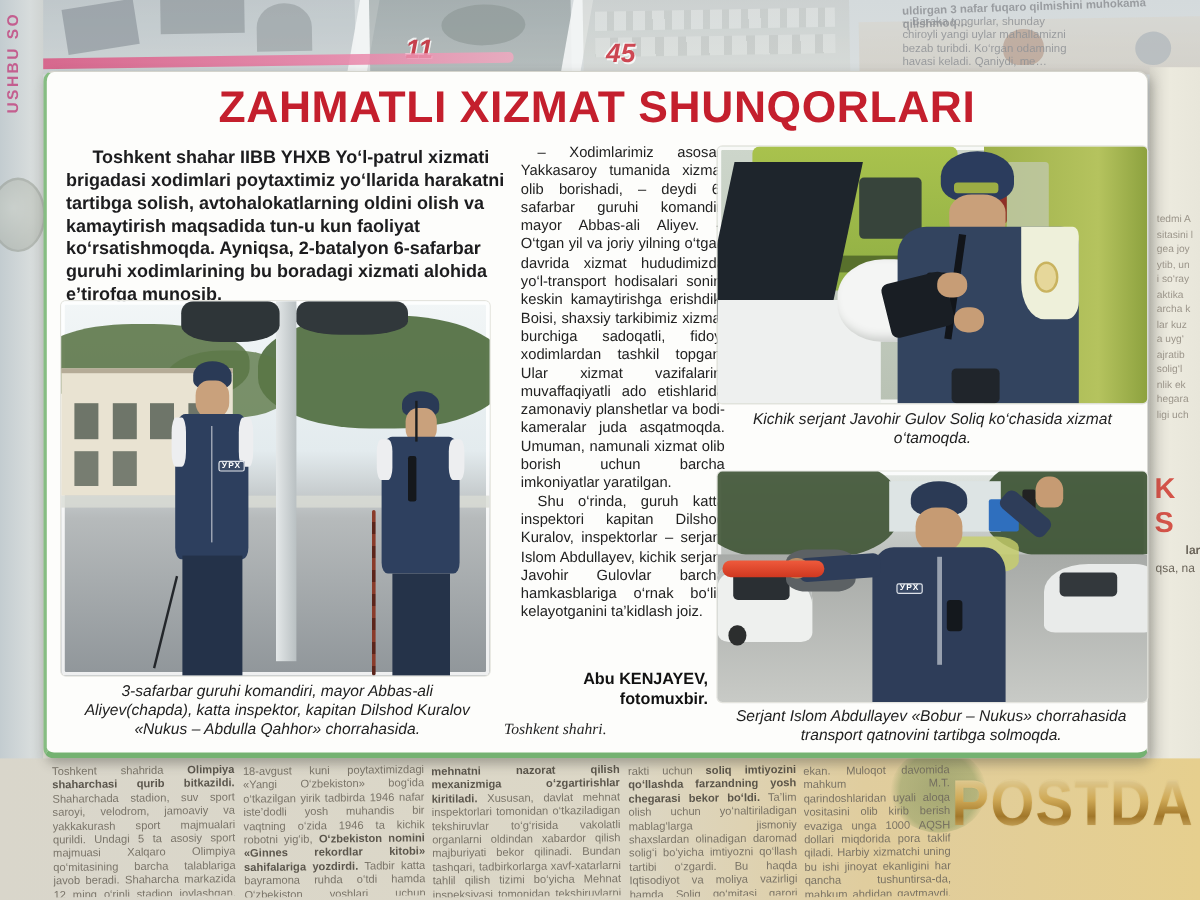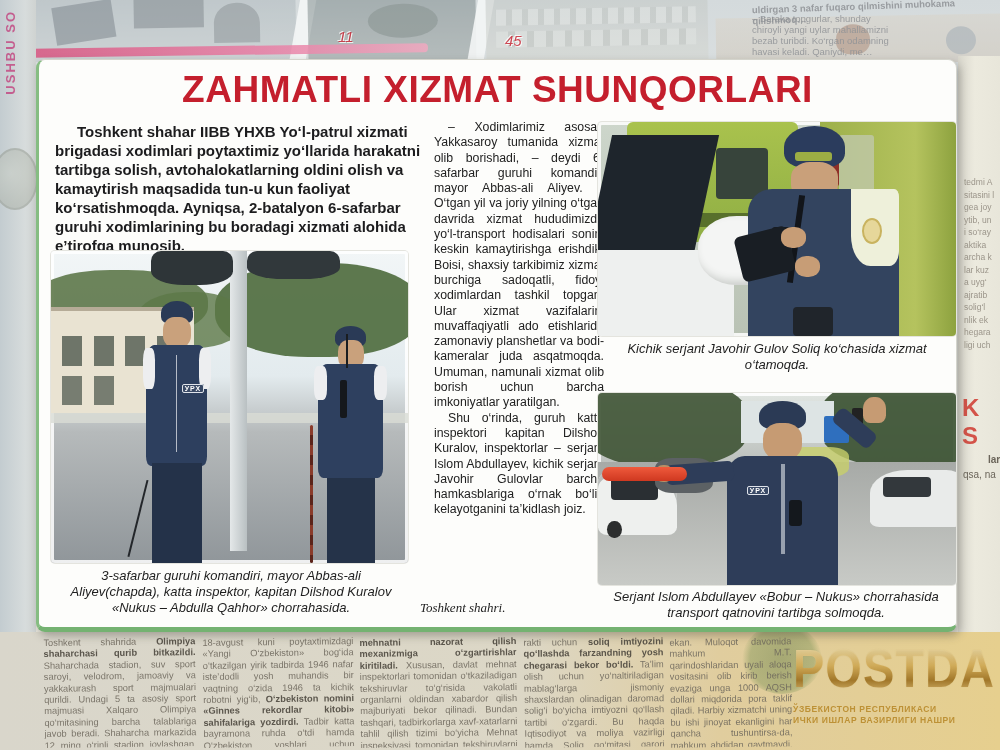--- a/index.html
+++ b/index.html
@@ -5,21 +5,21 @@
   * { margin:0; padding:0; box-sizing:border-box; }
   body { font-family:"Liberation Sans", sans-serif; background:#b9b9b3; }
   .page { position:relative; width:1000px; height:750px; overflow:hidden;
           background:linear-gradient(180deg,#d4dadc 0%,#d9dedf 8%,#e6e4da 86%,#e4ddc9 100%); }
   .abs { position:absolute; }
 
   
   .top-strip { left:0; top:0; width:1000px; height:62px; overflow:hidden; }
   .tcard { position:absolute; top:-6px; height:72px; opacity:.55; transform:rotate(-1deg); }
   .tdivider { position:absolute; top:-10px; width:16px; height:90px; background:#f4f6f6; transform:rotate(10deg); opacity:.9; }
-  .pagenum { position:absolute; font-weight:400; font-style:italic; font-size:15px; color:#cc2433;
+  .pagenum { position:absolute; font-weight:700; font-style:italic; font-size:22px; color:#cc2433;
              text-shadow:1px 1px 0 #fff,-1px -1px 0 #fff; opacity:.8; }
   .topfrag { position:absolute; color:#8f9296; font-size:9.5px; line-height:11px; opacity:.85; }
   .pinkband { position:absolute; left:28px; top:46px; width:400px; height:9px; border-radius:4px;
               background:linear-gradient(90deg,#d85480,#e87fa5 60%,#f0a9c0); transform:rotate(-0.8deg); opacity:.85; }
 
   
   .left-edge { left:0; top:0; width:36px; height:750px;
                background:linear-gradient(90deg,#c3ccd0,#d7dcdc 70%,#cfd3d1); }
   .vert-label { position:absolute; left:3px; top:10px; writing-mode:vertical-rl; transform:rotate(180deg);
                 font-weight:800; font-size:13px; letter-spacing:2px; color:#c2427e; opacity:.8; }
@@ -136,37 +136,37 @@
     <div class="leafblob"></div>
     <div class="bcol" style="left:44px;width:152px;"><span>Toshkent shahrida </span><b>Olimpiya shaharchasi qurib bitkazildi.</b><span> Shaharchada stadion, suv sport saroyi, velodrom, jamoaviy va yakkakurash sport majmualari qurildi. Undagi 5 ta asosiy sport majmuasi Xalqaro Olimpiya qo‘mitasining barcha talablariga javob beradi. Shaharcha markazida 12 ming o‘rinli stadion joylashgan. Xalqaro turnirlar paytida</span></div>
     <div class="bcol" style="left:203px;width:151px;"><span>18-avgust kuni poytaxtimizdagi «Yangi O‘zbekiston» bog‘ida o‘tkazilgan yirik tadbirda 1946 nafar iste’dodli yosh muhandis bir vaqtning o‘zida 1946 ta kichik robotni yig‘ib, </span><b>O‘zbekiston nomini «Ginnes rekordlar kitobi» sahifalariga yozdirdi.</b><span> Tadbir katta bayramona ruhda o‘tdi hamda O‘zbekiston yoshlari uchun texnologiya va innovatsiyalar sohasida yangi</span></div>
     <div class="bcol" style="left:360px;width:157px;"><b>mehnatni nazorat qilish mexanizmiga o‘zgartirishlar kiritiladi.</b><span> Xususan, davlat mehnat inspektorlari tomonidan o‘tkaziladigan tekshiruvlar to‘g‘risida vakolatli organlarni oldindan xabardor qilish majburiyati bekor qilinadi. Bundan tashqari, tadbirkorlarga xavf-xatarlarni tahlil qilish tizimi bo‘yicha Mehnat inspeksiyasi tomonidan tekshiruvlarni boshlash uchun 10 kunlik ogohlantirishlar tatbiq etilmaydi.</span></div>
     <div class="bcol" style="left:524px;width:140px;"><span>rakti uchun </span><b>soliq imtiyozini qo‘llashda farzandning yosh chegarasi bekor bo‘ldi.</b><span> Ta’lim olish uchun yo‘naltiriladigan mablag‘larga jismoniy shaxslardan olinadigan daromad solig‘i bo‘yicha imtiyozni qo‘llash tartibi o‘zgardi. Bu haqda Iqtisodiyot va moliya vazirligi hamda Soliq qo‘mitasi qarori qabul qilindi.</span></div>
     <div class="bcol" style="left:670px;width:122px;"><span>ekan. Muloqot davomida mahkum M.T. qarindoshlaridan uyali aloqa vositasini olib kirib berish evaziga unga 1000 AQSH dollari miqdorida pora taklif qiladi. Harbiy xizmatchi uning bu ishi jinoyat ekanligini har qancha tushuntirsa-da, mahkum ahdidan qaytmaydi. Natijada oddiy askar bu</span></div>
   </div>
 
   <div class="abs postda">
     <div class="postda-word">POSTDA</div>
-    <div class="postda-sub">
-      <div>ЎЗБЕКИСТОН РЕСПУБЛИКАСИ</div>
-      <div>ИЧКИ ИШЛАР ВАЗИРЛИГИ НАШРИ</div>
-    </div>
   </div>
 
   <article class="abs article-box">
 
     <h1 class="headline">ZAHMATLI XIZMAT SHUNQORLARI</h1>
 
     <p class="intro">Toshkent shahar IIBB YHXB Yo‘l-patrul xizmati brigadasi xodimlari poytaxtimiz yo‘llarida harakatni tartibga solish, avtohalokatlarning oldini olish va kamaytirish maqsadida tun-u kun faoliyat ko‘rsatishmoqda. Ayniqsa, 2-batalyon 6-safarbar guruhi xodimlarining bu boradagi xizmati alohida e’tirofga munosib.</p>
 
     <div class="midcol">
       <p>– Xodimlarimiz asosan Yakkasaroy tumanida xizmat olib borishadi, – deydi 6-safarbar guruhi komandiri mayor Abbas-ali Aliyev. – O‘tgan yil va joriy yilning o‘tgan davrida xizmat hududimizda yo‘l-transport hodisalari sonini keskin kamaytirishga erishdik. Boisi, shaxsiy tarkibimiz xizmat burchiga sadoqatli, fidoyi xodimlardan tashkil topgan. Ular xizmat vazifalarini muvaffaqiyatli ado etishlarida zamonaviy planshetlar va bodi-kameralar juda asqatmoqda. Umuman, namunali xizmat olib borish uchun barcha imkoniyatlar yaratilgan.</p>
       <p>Shu o‘rinda, guruh katta inspektori kapitan Dilshod Kuralov, inspektorlar – serjant Islom Abdullayev, kichik serjant Javohir Gulovlar barcha hamkasblariga o‘rnak bo‘lib kelayotganini ta’kidlash joiz.</p>
     </div>
 
+    <div class="byline">
+      <div>Abu KENJAYEV,</div>
+      <div>fotomuxbir.</div>
+    </div>
     <div class="dateline">Toshkent shahri.</div>
 
     <div class="photo" style="left:12px;top:191px;width:357px;height:312px;background:linear-gradient(180deg,#f2f6f7 0%,#e3ebee 40%,#b6babb 58%,#90969a 100%);">
       <div class="p" style="left:-6%;top:6%;width:50%;height:22%;border-radius:45%;background:#55703f;opacity:.85;"></div>
       <div class="p" style="left:46%;top:4%;width:58%;height:30%;border-radius:45%;background:#4c6a3c;opacity:.9;"></div>
       <div class="p" style="left:24%;top:13%;width:30%;height:18%;border-radius:45%;background:#5d7847;opacity:.8;"></div>
       <div class="p" style="left:0;top:18%;width:40%;height:34%;background:#e9e3d2;border-top:4px solid #b5ab97;">
         <div class="p" style="left:8%;top:24%;width:14%;height:30%;background:#6e7569;"></div>
         <div class="p" style="left:30%;top:24%;width:14%;height:30%;background:#6e7569;"></div>
         <div class="p" style="left:52%;top:24%;width:14%;height:30%;background:#6e7569;"></div>

